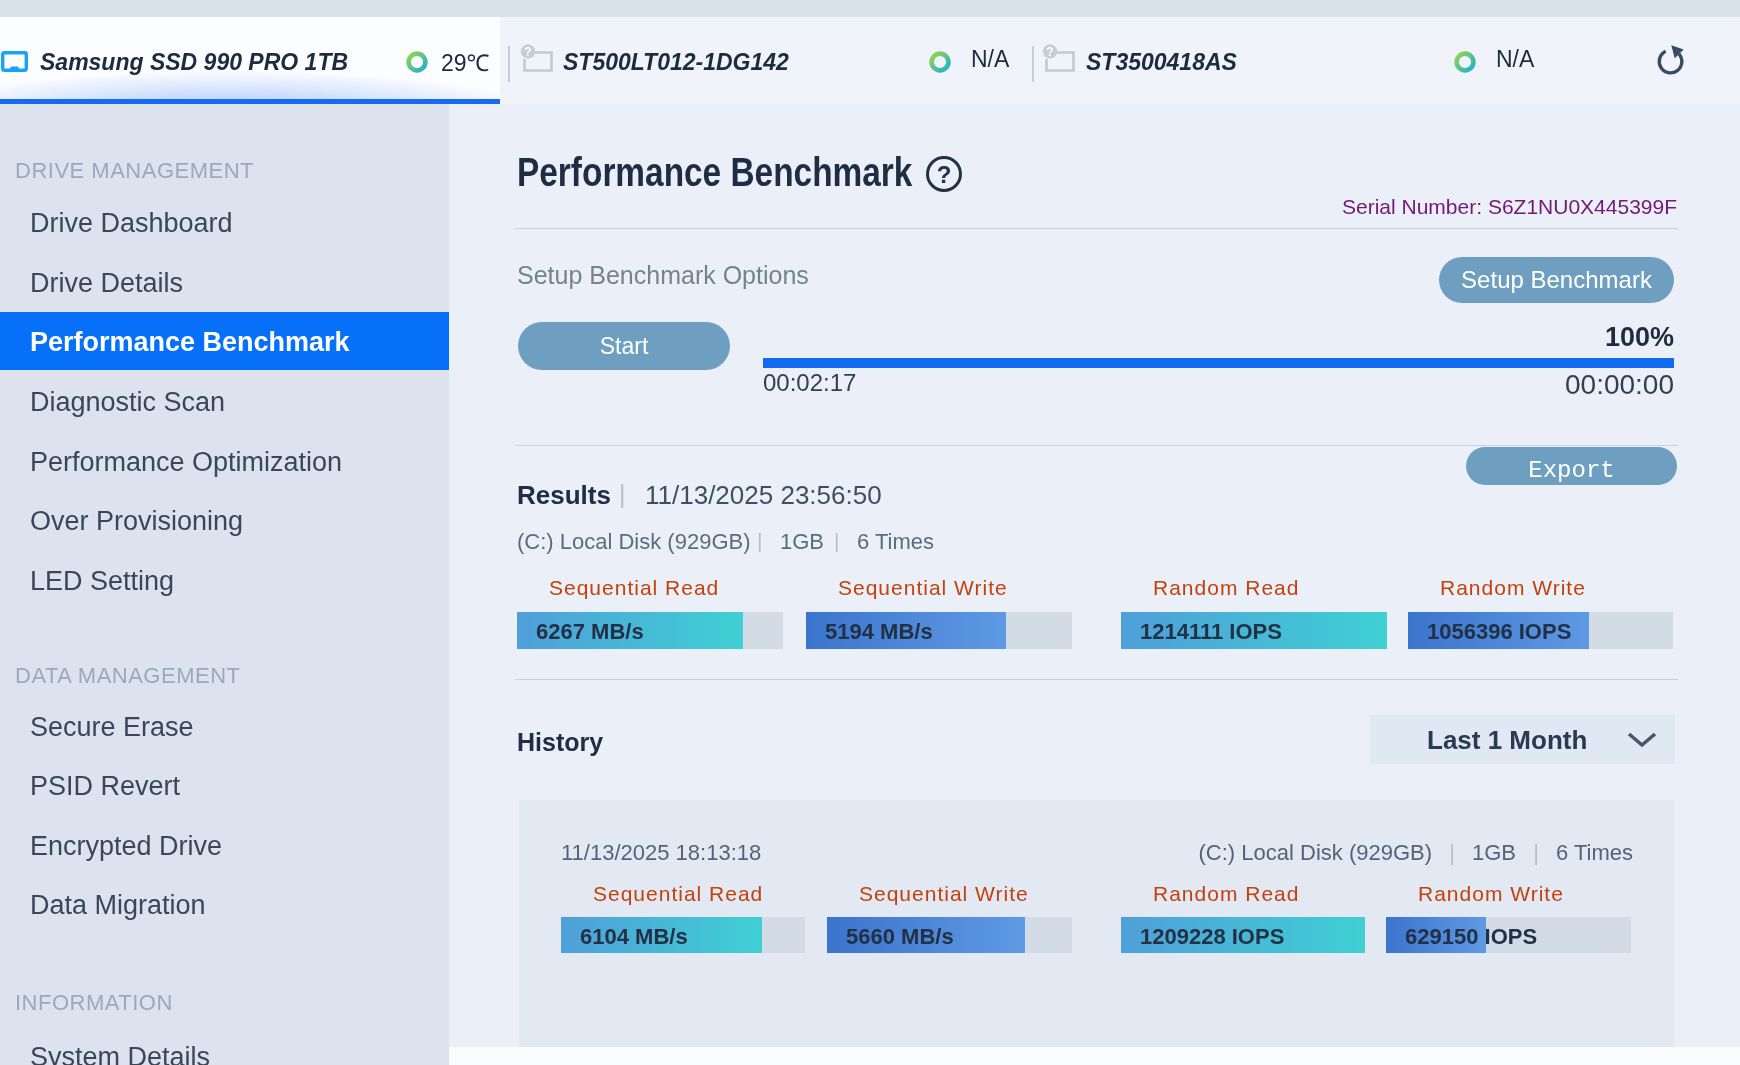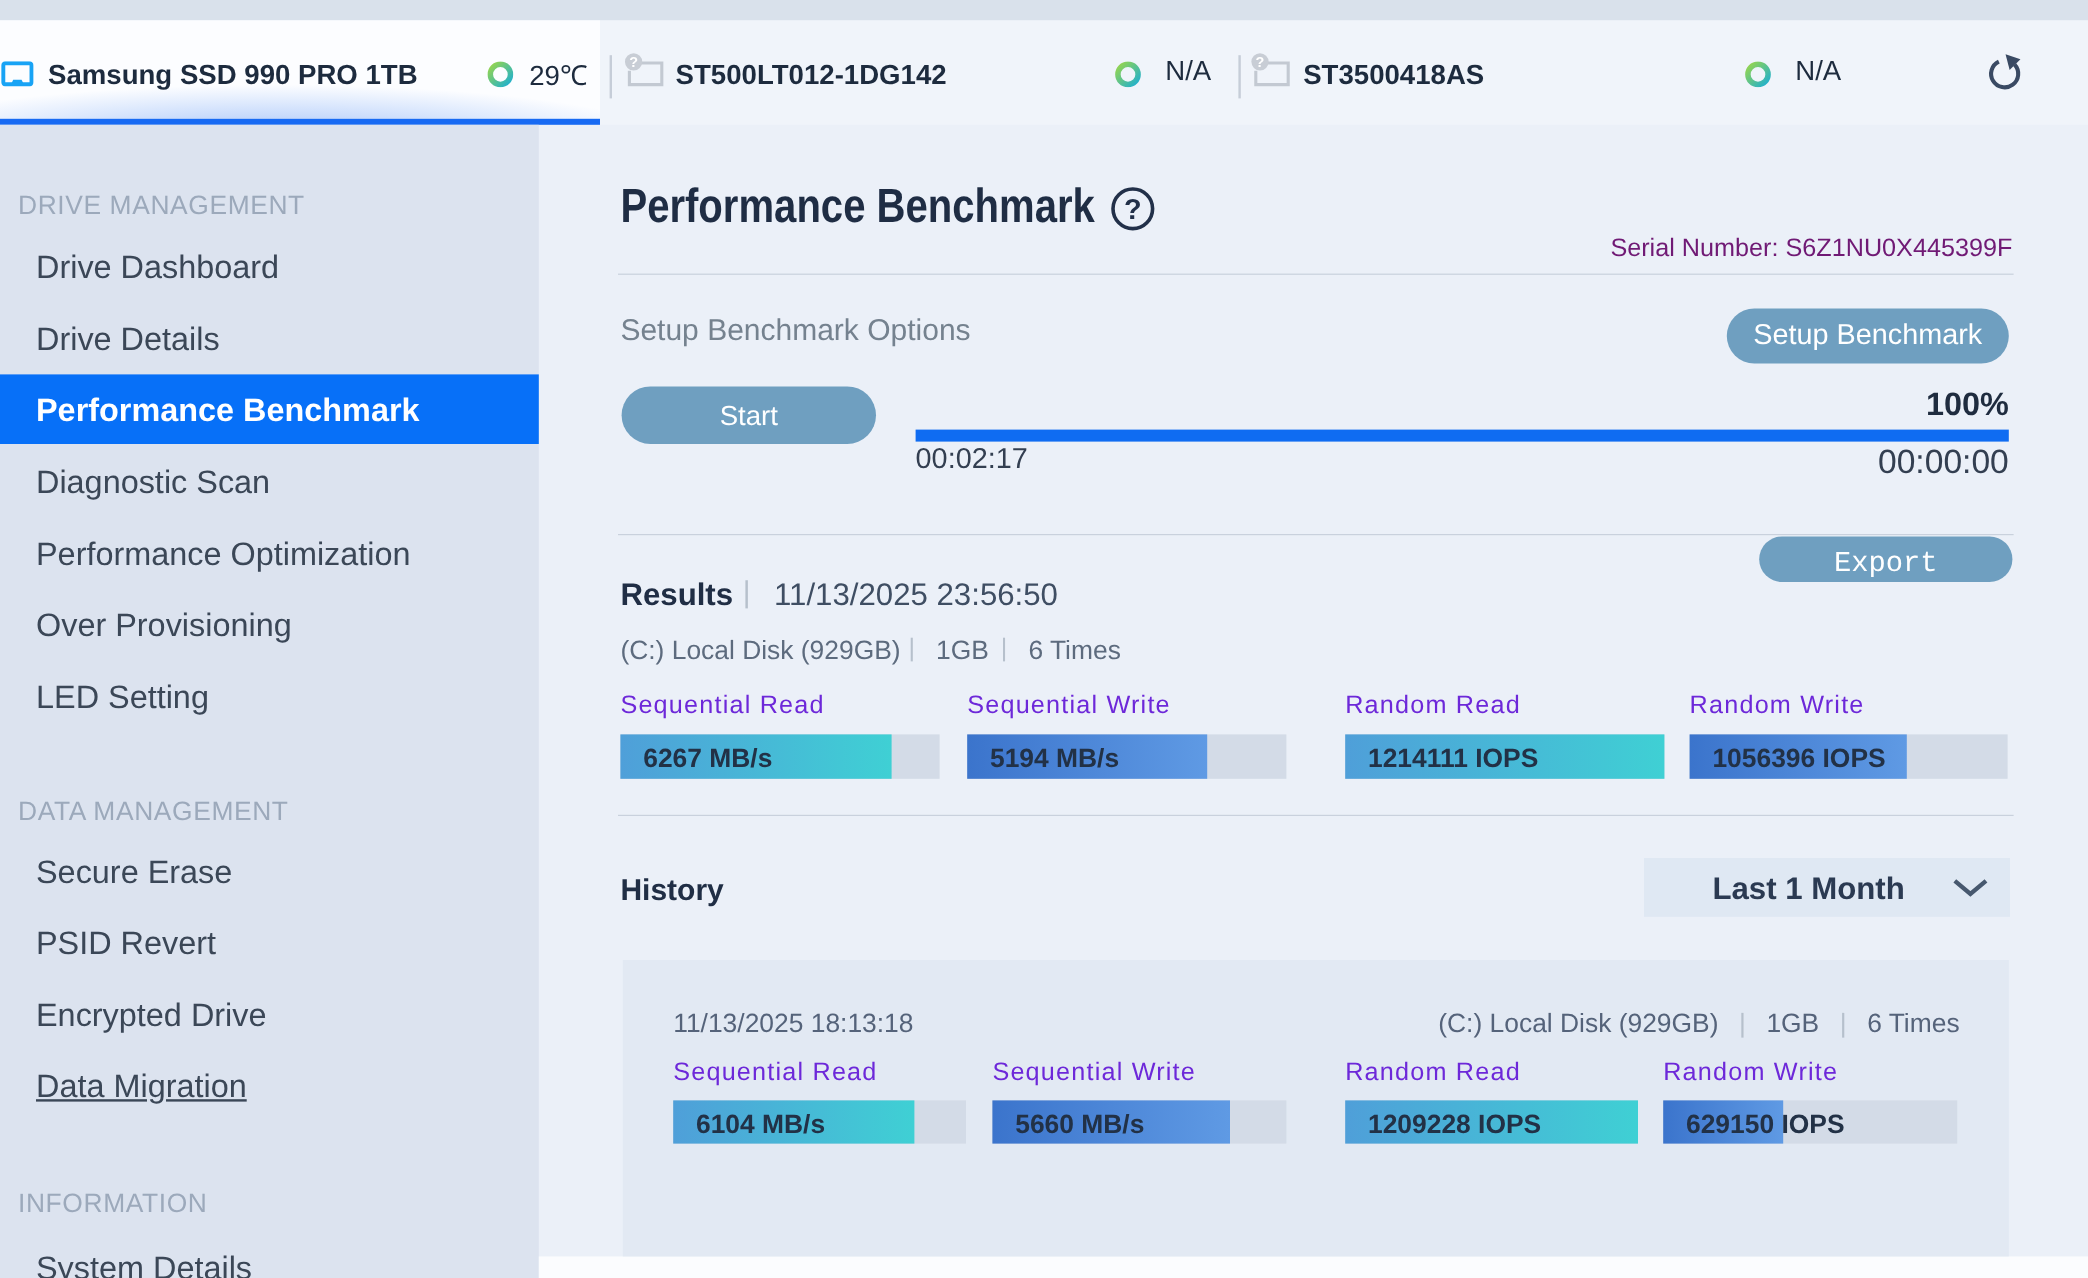--- a/index.html
+++ b/index.html
@@ -9,21 +9,21 @@
 
   
   #topstrip { left:0; top:0; width:1740px; height:17px; background:#d9e1eb; }
   #tabbar { left:0; top:17px; width:1740px; height:87px; background:#f0f4fa; }
   #tab1 { left:0; top:17px; width:500px; height:82px;
     background:
       radial-gradient(ellipse 410px 58px at 228px 100px, rgba(92,146,244,0.58), rgba(139,180,248,0.26) 55%, rgba(255,255,255,0) 80%),
       #fcfdff; }
   #tabline { left:0; top:99px; width:500px; height:5px; background:#176af3; }
   .tabdiv { top:46px; width:2px; height:36px; background:#c6cdd8; }
-  .toptext { top:49px; font-size:23px; font-weight:bold; color:#1d2b3e; white-space:nowrap; }
+  .toptext { top:49px; font-size:23px; font-weight:bold; color:#1d2b3e; white-space:nowrap;font-style:italic; }
   .topna { top:46px; font-size:23px; color:#1d2b3e; }
 
   
   #sidebar { left:0; top:104px; width:449px; height:961px; background:#dce3ef; }
   .navhead { left:15px; font-size:22px; color:#9ca9bb; letter-spacing:0.5px; }
   .navitem { left:30px; font-size:27px; color:#3b4757; }
   #navactive { left:0; top:312px; width:449px; height:58px; background:#0770f8; }
   #navactive span { position:absolute; left:30px; top:15px; font-size:27px; font-weight:bold; color:#ffffff; }
 
   
@@ -31,21 +31,21 @@
   h1.title { left:517px; top:150px; font-size:40px; font-weight:bold; color:#1f2d44; transform:scaleX(0.835); transform-origin:left top; white-space:nowrap; }
   .serial { top:195px; right:63px; font-size:21px; color:#701a75; }
   .divider { left:515px; width:1163px; height:1px; background:#c9d1dd; }
   .greyhead { left:517px; font-size:25px; color:#75828f; }
   .btn { background:#6f9fc0; border-radius:25px; color:#fff; text-align:center; }
   .bold-dark { font-weight:bold; color:#202e45; }
 
   .bartrack { top:0; height:100%; background:#d3dbe7; position:absolute; }
   .barfill { position:absolute; left:0; top:0; height:100%; }
   .barval { position:absolute; left:19px; top:7px; font-size:22px; font-weight:bold; color:#223146; white-space:nowrap; }
-  .collabel { font-size:21px; letter-spacing:1px; color:#6d28d9; white-space:nowrap; }
+  .collabel { font-size:21px; letter-spacing:1px; color:#c2410c; white-space:nowrap;margin-left:32px; }
   .tealfill { background:linear-gradient(90deg,#4f9fd9,#3fd0d4); }
   .bluefill { background:linear-gradient(90deg,#3b74cc,#5f9ae4); }
 
   #histcard { left:519px; top:800px; width:1155px; height:247px; background:#e2e9f3; }
   .pipe { color:#b6c0cc; }
 </style>
 </head>
 <body>
 
 <div id="topstrip" class="abs"></div>
@@ -111,21 +111,21 @@
     <span>Performance Benchmark</span>
   </div>
 <div class="abs navitem" style="top:387px;">Diagnostic Scan</div>
 <div class="abs navitem" style="top:447px;">Performance Optimization</div>
 <div class="abs navitem" style="top:506px;">Over Provisioning</div>
 <div class="abs navitem" style="top:566px;">LED Setting</div>
 <div class="abs navhead" style="top:663px;">DATA MANAGEMENT</div>
 <div class="abs navitem" style="top:712px;">Secure Erase</div>
 <div class="abs navitem" style="top:771px;">PSID Revert</div>
 <div class="abs navitem" style="top:831px;">Encrypted Drive</div>
-<div class="abs navitem" style="top:890px;text-decoration:underline;">Data Migration</div>
+<div class="abs navitem" style="top:890px;">Data Migration</div>
 <div class="abs navhead" style="top:990px;">INFORMATION</div>
 <div class="abs navitem" style="top:1042px;">System Details</div>
 
 <div id="whitestrip" class="abs"></div>
 
 <h1 class="abs title">Performance Benchmark</h1>
 <svg class="abs" style="left:925px; top:155px;" width="38" height="38" viewBox="0 0 38 38">
   <circle cx="19" cy="19" r="16.5" fill="none" stroke="#223049" stroke-width="3"></circle>
   <text x="19" y="27.5" font-size="24" font-weight="bold" fill="#223049" text-anchor="middle">?</text>
 </svg>

